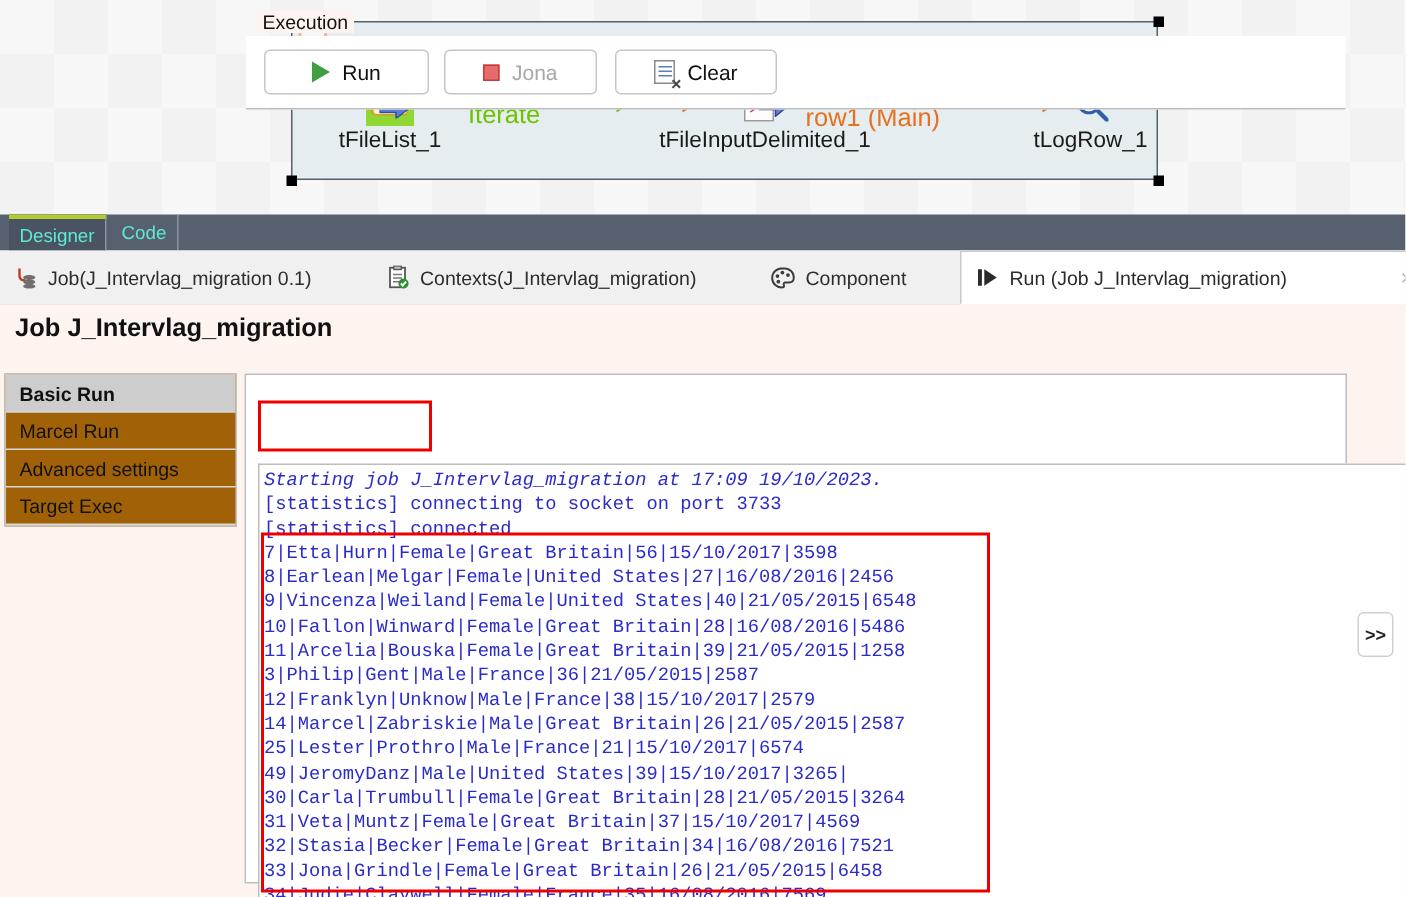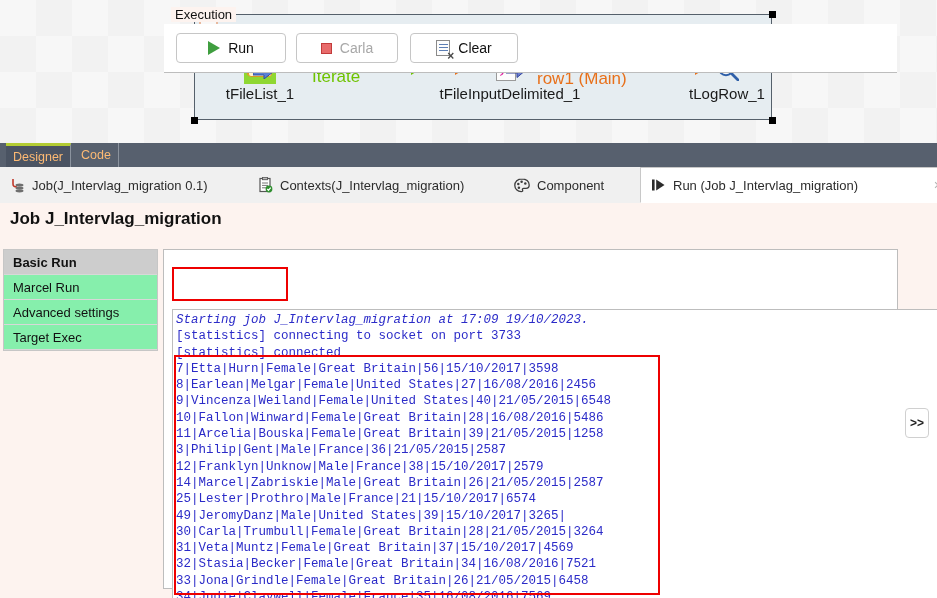--- a/index.html
+++ b/index.html
@@ -212,21 +212,21 @@
   
   #editor-tabstrip {
     position: absolute;
     left: 0; top: 143px;
     width: 937px; height: 24px;
     background: #57606e;
   }
   .ed-tab {
     position: absolute;
     top: 0; height: 24px;
-    color: #fdba74;
+    color: #5eead4;
     font-family: "Liberation Sans", sans-serif;
     font-size: 12.5px;
     display: flex;
     align-items: center;
     padding: 0 7px;
     box-sizing: border-box;
   }
   #ed-tab-designer {
     left: 6px;
     background: #4a5362;
@@ -299,21 +299,21 @@
     left: 0; top: 235px;
     width: 937px; height: 363px;
     background: #fdf3ef;
   }
 
   
   #runmode-list {
     position: absolute;
     left: 3px; top: 14px;
     width: 155px;
-    background: #86efac;
+    background: #a16207;
     border: 1px solid #c6c6c6;
     box-sizing: border-box;
   }
   .runmode-item {
     height: 25px;
     display: flex;
     align-items: center;
     padding-left: 9px;
     font-family: "Liberation Sans", sans-serif;
     font-size: 13px;
@@ -603,21 +603,21 @@
 
 <div id="execution-legend">Execution</div>
 
 <div id="exec-toolbar">
   <div id="btn-run" class="exec-btn">
     <span class="ico-run"></span>
     <span>Run</span>
   </div>
   <div id="btn-kill" class="exec-btn">
     <span class="ico-kill"></span>
-    <span>Carla</span>
+    <span>Jona</span>
   </div>
   <div id="btn-clear" class="exec-btn">
     <span class="ico-clear"></span>
     <span>Clear</span>
   </div>
 </div>
 
 <div id="btn-run-highlight"></div>
 
 <div id="console">

